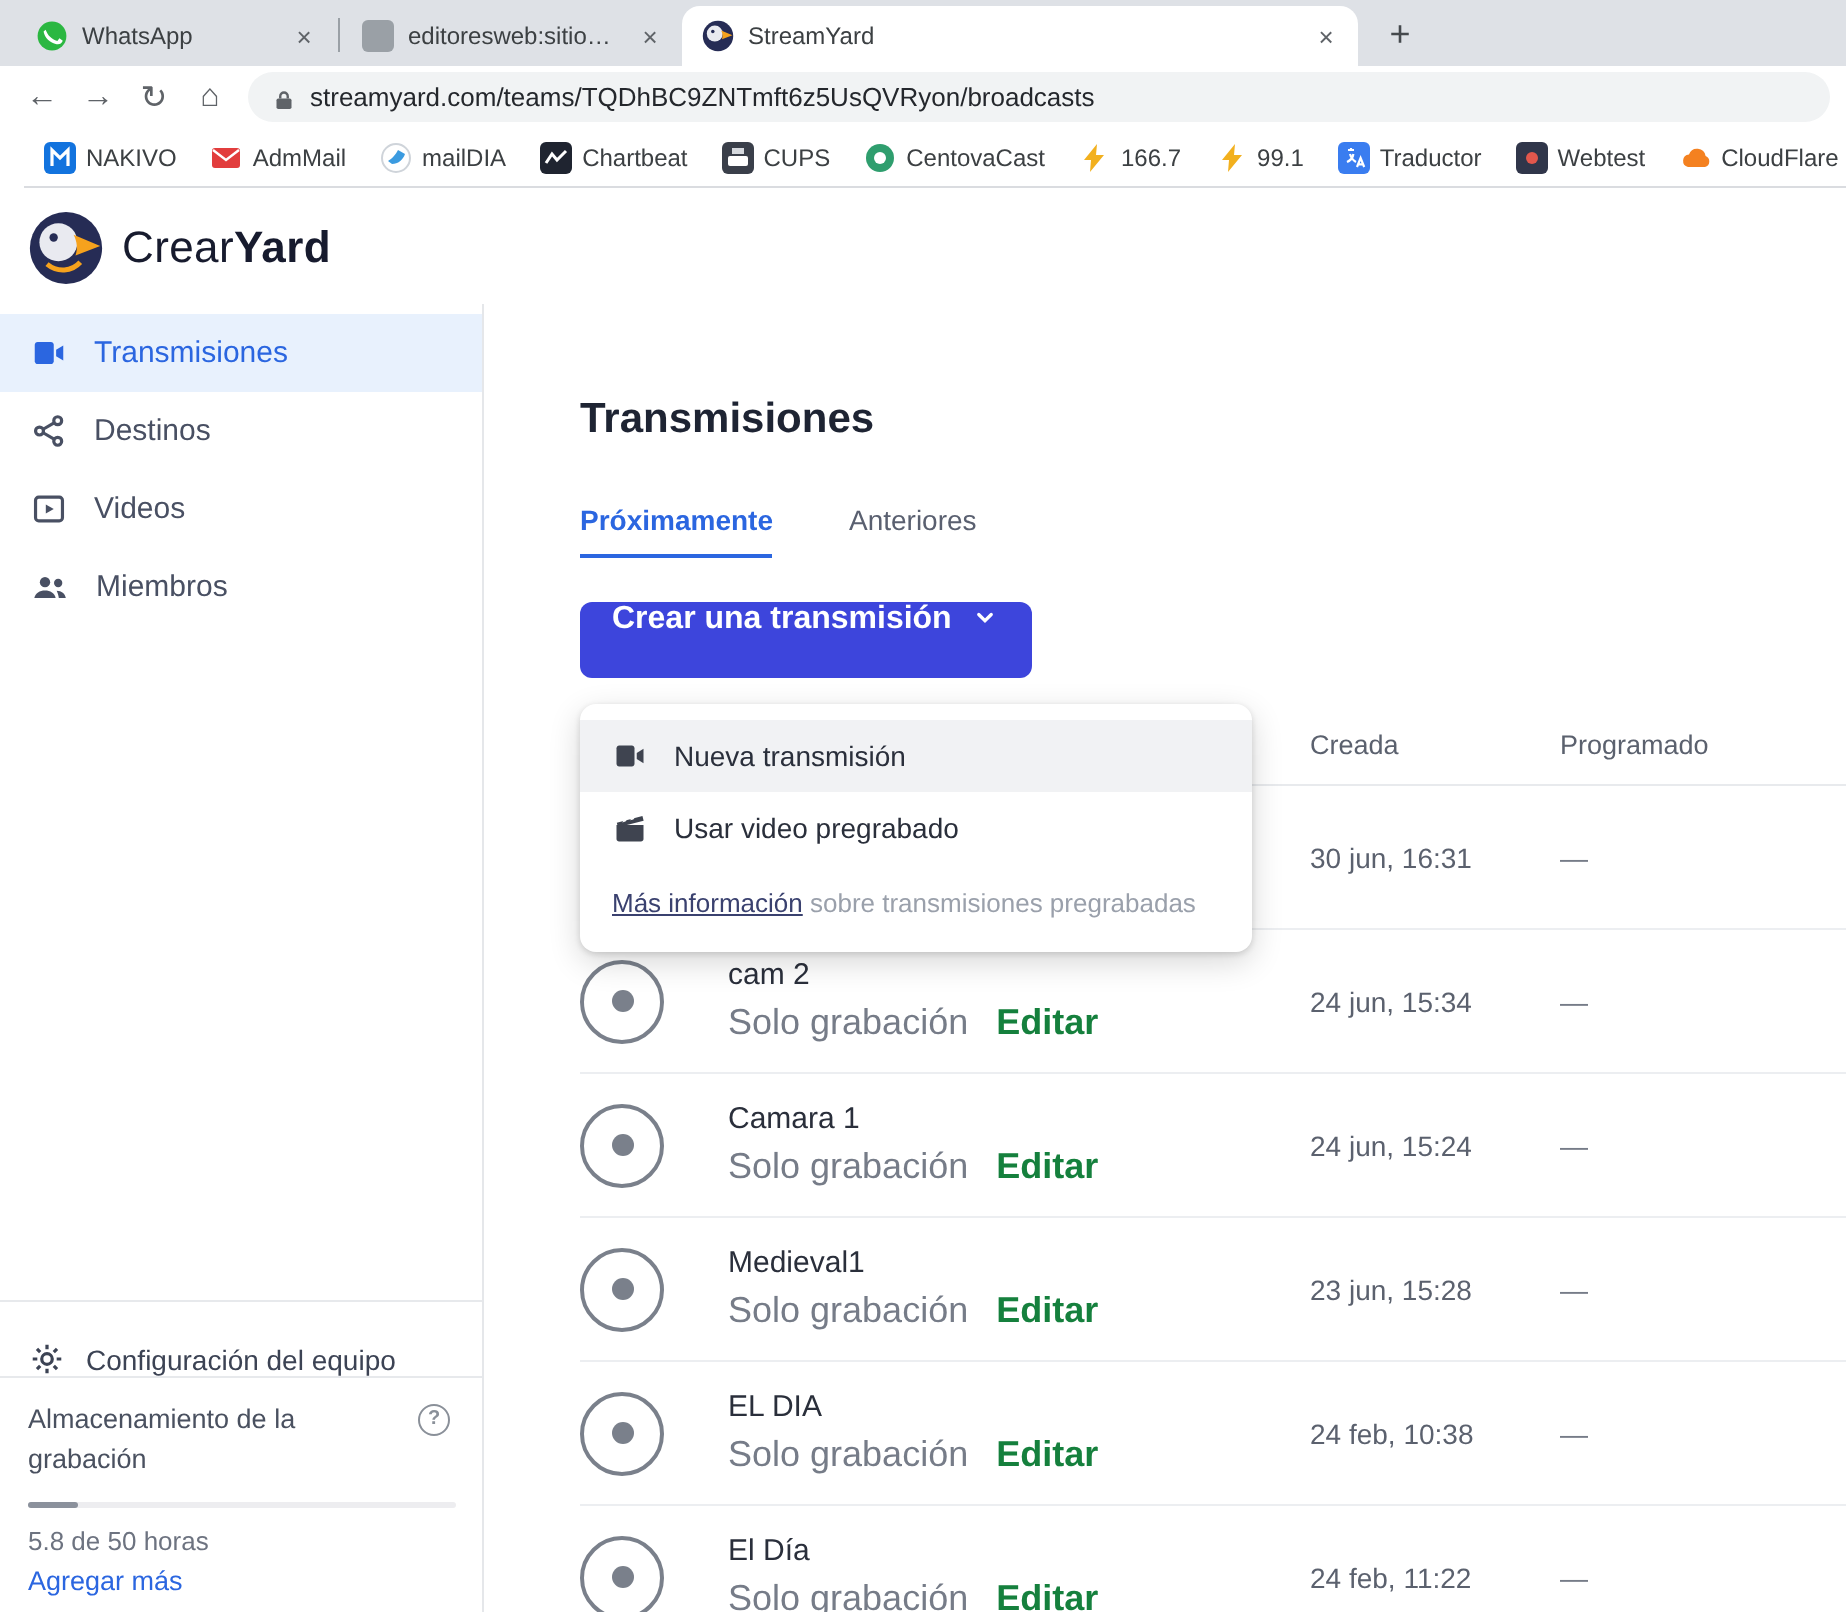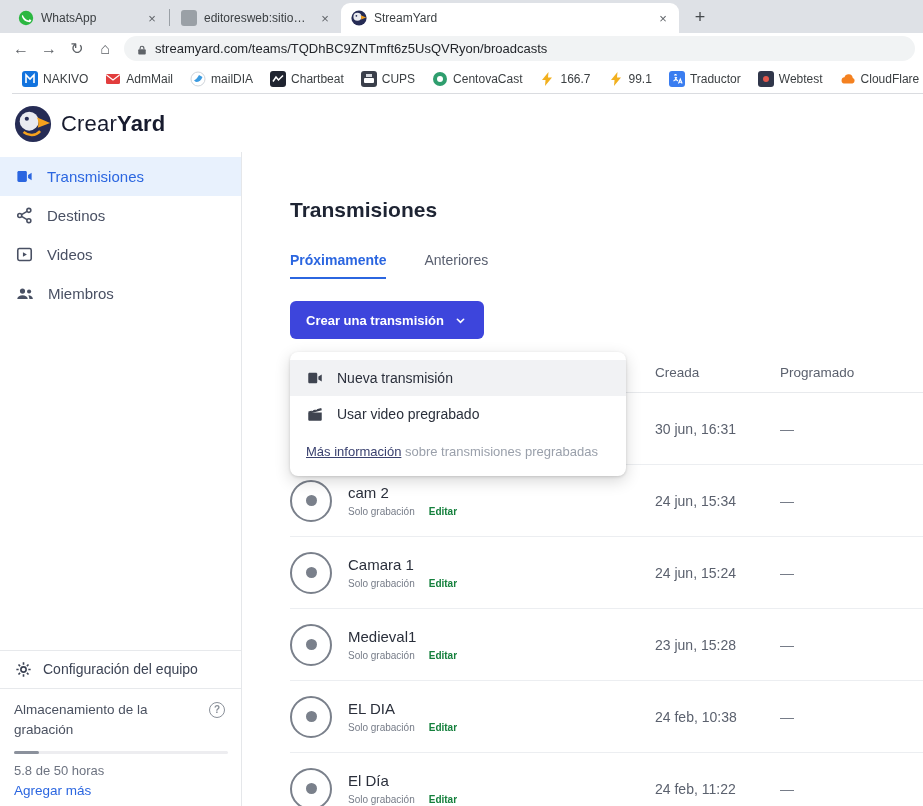--- a/index.html
+++ b/index.html
@@ -86,21 +86,21 @@
   .side-nav { padding-top: 5px; }
   .side-item {
     height: 39px; display: flex; align-items: center; gap: 13px;
     padding-left: 15px; font-size: 15px; color: #495063; cursor: pointer;
   }
   .side-item svg { flex: 0 0 auto; }
   .side-item.active { background: #e8f1fd; color: #2b66e0; }
   .side-footer { margin-top: auto; }
   .side-divider { height: 1px; background: #e7e9ec; }
   .config-row {
-    height: 37px; display: flex; align-items: center; gap: 11px;
+    height: 37px; display: flex; align-items: flex-end; gap: 11px;
     padding-left: 15px; font-size: 14px; color: #3c4354;
   }
   .storage { padding: 11px 14px 8px; position: relative; }
   .storage-title { font-size: 13.5px; color: #4a5160; line-height: 1.5; width: 172px; }
   .help-icon {
     position: absolute; right: 16px; top: 13px; width: 16px; height: 16px;
     border: 1.5px solid #8a9099; border-radius: 50%; color: #8a9099;
     font-size: 10px; font-weight: 700; display: flex; align-items: center; justify-content: center;
   }
   .progress { margin-top: 11px; width: 214px; height: 3px; background: #ededf0; border-radius: 2px; }
@@ -109,39 +109,39 @@
   .addmore { margin-top: 5px; font-size: 13.5px; color: #2b66e0; cursor: pointer; }
 
   
   .main { position: absolute; top: 152px; left: 243px; right: 0; bottom: 0; padding-left: 47px; background: #fff; }
   .main-title { margin-top: 46px; font-size: 21px; font-weight: 700; color: #1e2433; }
   .main-tabs { margin-top: 30px; display: flex; gap: 38px; font-size: 14px; }
   .mtab { padding-bottom: 9px; color: #5a6070; cursor: pointer; }
   .mtab.active { color: #2b66e0; font-weight: 600; border-bottom: 2.5px solid #2b66e0; }
   .create-btn {
     margin-top: 22px; height: 38px; width: max-content;
-    display: flex; align-items: center; gap: 9px; padding: 0 16px;
-    background: #3d45dc; color: #fff; font-size: 13px; font-weight: 600;
+    display: flex; gap: 9px; padding: 0 16px;
+    background: #3d45dc; color: #fff; font-size: 16px; font-weight: 600;
     border-radius: 6px; cursor: pointer;
   }
   .table { margin-top: 14px; width: 678px; }
   .thead, .trow { display: grid; grid-template-columns: 365px 125px 1fr; align-items: center; }
   .thead { height: 40px; font-size: 13.5px; color: #5b616e; border-bottom: 1px solid #e8eaed; }
   .trow { height: 72px; border-bottom: 1px solid #eceef1; }
-  .name-cell { display: flex; align-items: center; gap: 16px; }
+  .name-cell { display: flex; align-items: center; gap: 32px; }
   .rec-icon {
     width: 42px; height: 42px; border: 2.5px solid #7a808b; border-radius: 50%;
     position: relative; flex: 0 0 auto;
   }
   .rec-icon::after {
     content: ""; position: absolute; inset: 0; margin: auto;
     width: 11px; height: 11px; border-radius: 50%; background: #7a808b;
   }
   .row-title { font-size: 15px; color: #2a2f3b; margin-bottom: 5px; }
-  .row-sub { font-size: 10px; color: #767c88; display: flex; gap: 14px; align-items: center; }
+  .row-sub { font-size: 18px; color: #767c88; display: flex; gap: 14px; align-items: center; }
   .edit-link { color: #15803d; font-weight: 600; cursor: pointer; }
   .cell-created { font-size: 14px; color: #5b616e; }
   .cell-sched { font-size: 14px; color: #767c88; }
 
   
   .dropdown {
     position: absolute; left: 47px; top: 200px; width: 336px; z-index: 5;
     background: #fff; border-radius: 8px; padding: 8px 0;
     box-shadow: 0 1px 3px rgba(0,0,0,.14), 0 5px 16px rgba(0,0,0,.16);
   }

